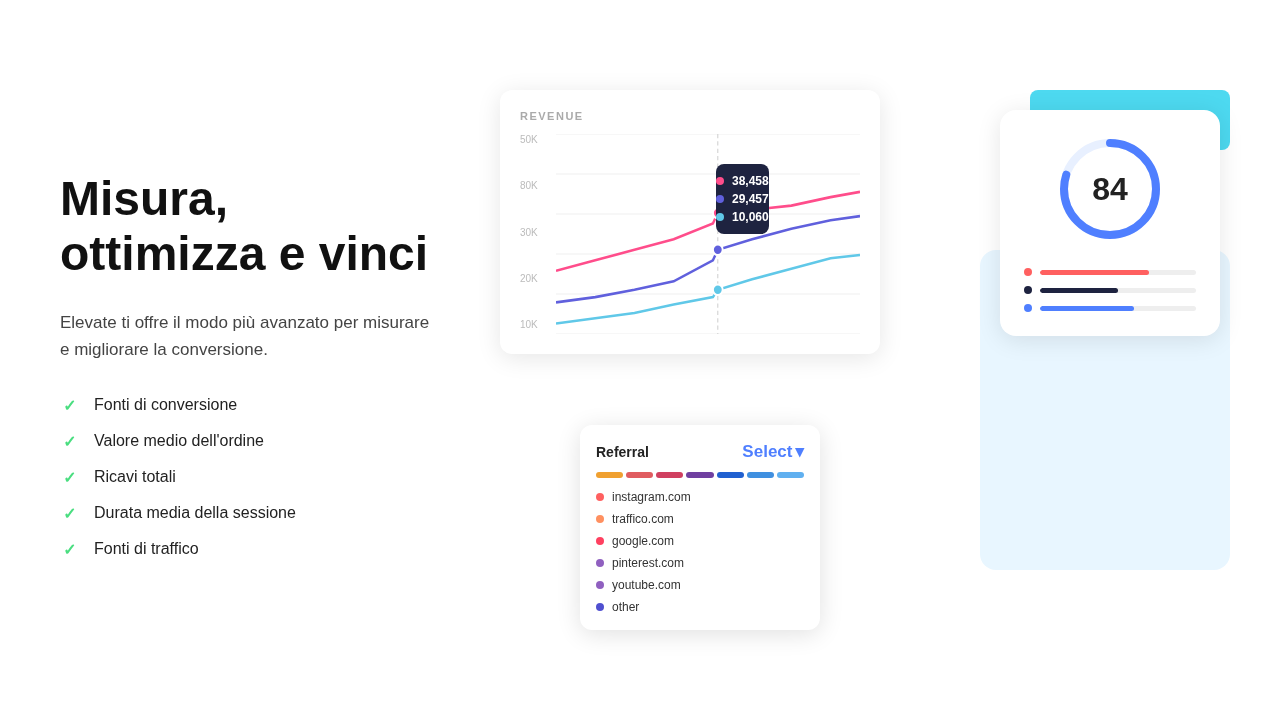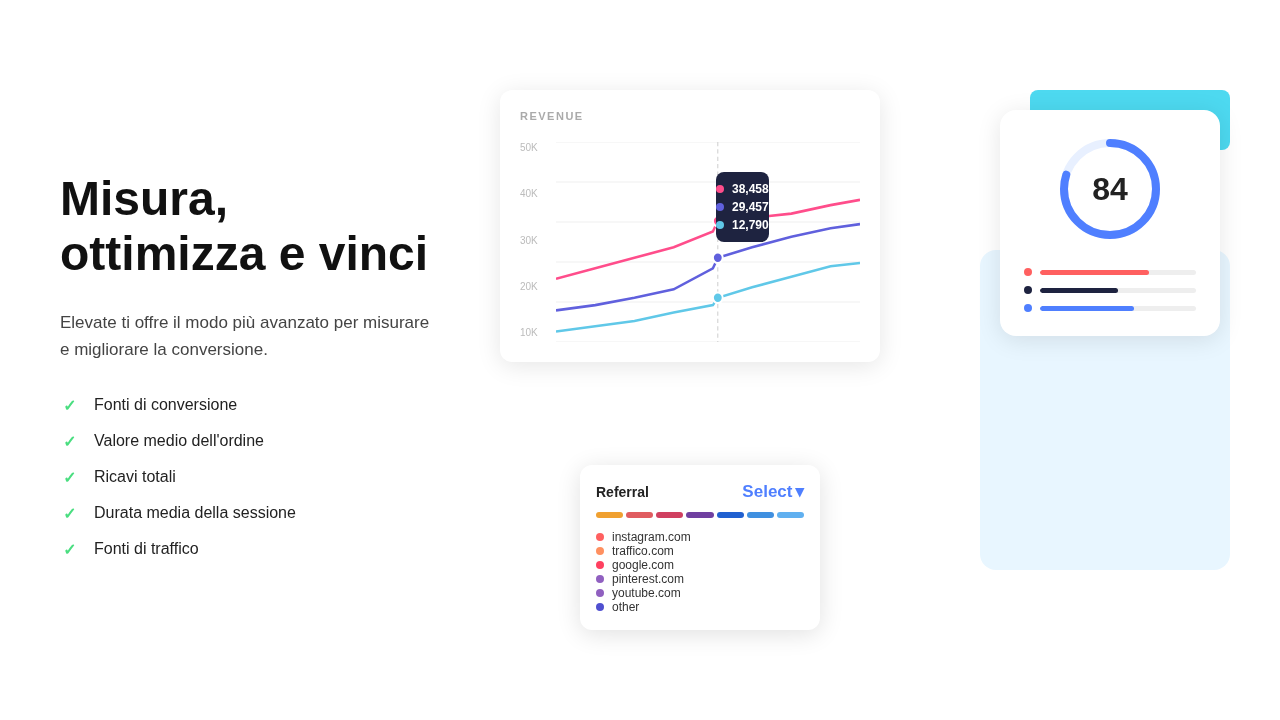--- a/index.html
+++ b/index.html
@@ -76,21 +76,21 @@
       border-radius: 12px;
       box-shadow: 0 4px 24px rgba(0,0,0,0.10);
       padding: 20px;
       z-index: 2;
     }
     .chart-title {
       font-size: 11px;
       font-weight: 700;
       letter-spacing: 1.5px;
       color: #aaa;
-      margin-bottom: 20px;
+      margin-bottom: 12px;
       text-transform: uppercase;
     }
     .chart-area {
       width: 100%;
       height: 200px;
       position: relative;
       margin-top: 9px;
     }
     .y-axis {
       position: absolute;
@@ -179,20 +179,21 @@
       margin-bottom: 12px;
     }
     .color-bar {
       height: 6px;
       border-radius: 3px;
       flex: 1;
     }
     .referral-list {
       display: flex;
       flex-direction: column;
+      gap: 8px;
     }
     .referral-item {
       display: flex;
       align-items: center;
       gap: 8px;
       font-size: 12px;
       color: #333;
     }
     .referral-dot {
       width: 8px;
@@ -318,21 +319,21 @@
 
     <div class="blue-banner"></div>
 
     <div class="light-blue-bg"></div>
 
     <div class="chart-card">
       <div class="chart-title">REVENUE</div>
       <div class="chart-area">
         <div class="y-axis">
           <span class="y-label">50K</span>
-          <span class="y-label">40K</span>
+          <span class="y-label">80K</span>
           <span class="y-label">30K</span>
           <span class="y-label">20K</span>
           <span class="y-label">10K</span>
         </div>
         <div class="chart-svg-area">
           <svg width="100%" height="100%" viewBox="0 0 310 190" preserveAspectRatio="none">
 
             <line x1="0" y1="0" x2="310" y2="0" stroke="#f0f0f0" stroke-width="1"></line>
             <line x1="0" y1="38" x2="310" y2="38" stroke="#f0f0f0" stroke-width="1"></line>
             <line x1="0" y1="76" x2="310" y2="76" stroke="#f0f0f0" stroke-width="1"></line>
@@ -357,21 +358,21 @@
             <div class="tooltip-row">
               <div class="tooltip-dot" style="background:#ff4d8b;"></div>
               <span class="tooltip-value">38,458</span>
             </div>
             <div class="tooltip-row">
               <div class="tooltip-dot" style="background:#6060dd;"></div>
               <span class="tooltip-value">29,457</span>
             </div>
             <div class="tooltip-row">
               <div class="tooltip-dot" style="background:#60c8e8;"></div>
-              <span class="tooltip-value">12,790</span>
+              <span class="tooltip-value">10,060</span>
             </div>
           </div>
         </div>
       </div>
     </div>
 
     <div class="referral-card">
       <div class="referral-header">
         <span class="referral-title">Referral</span>
         <span class="select-btn">

